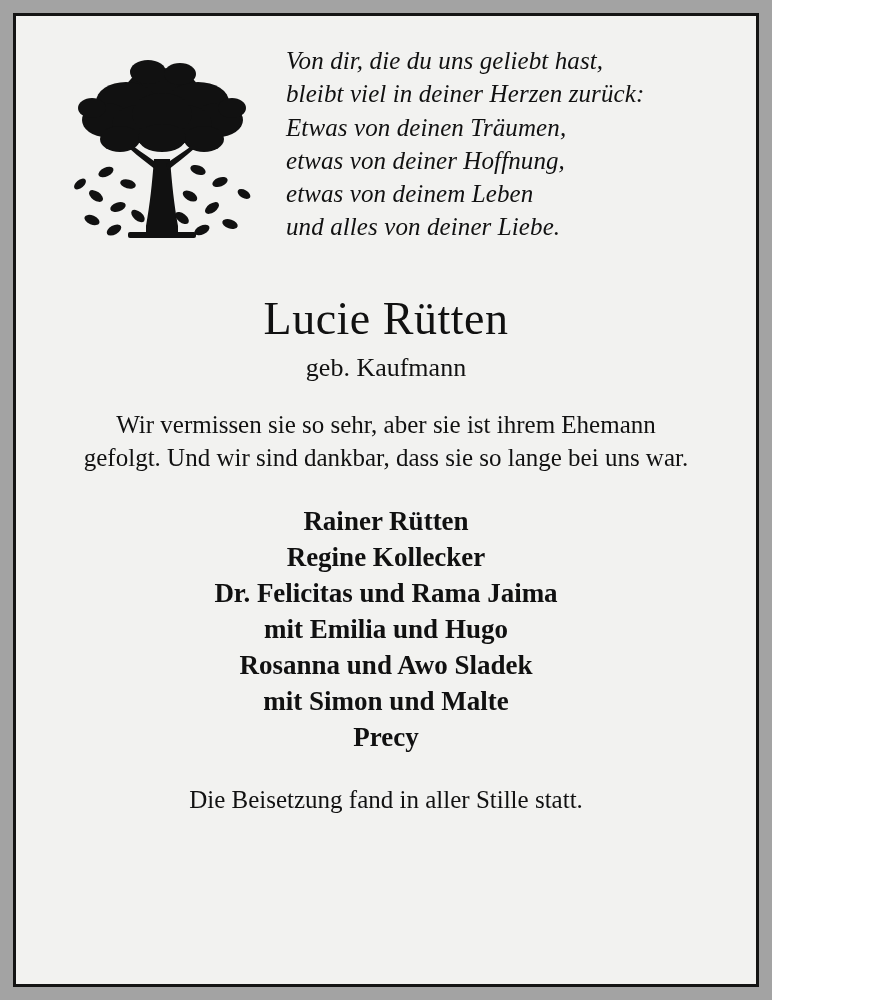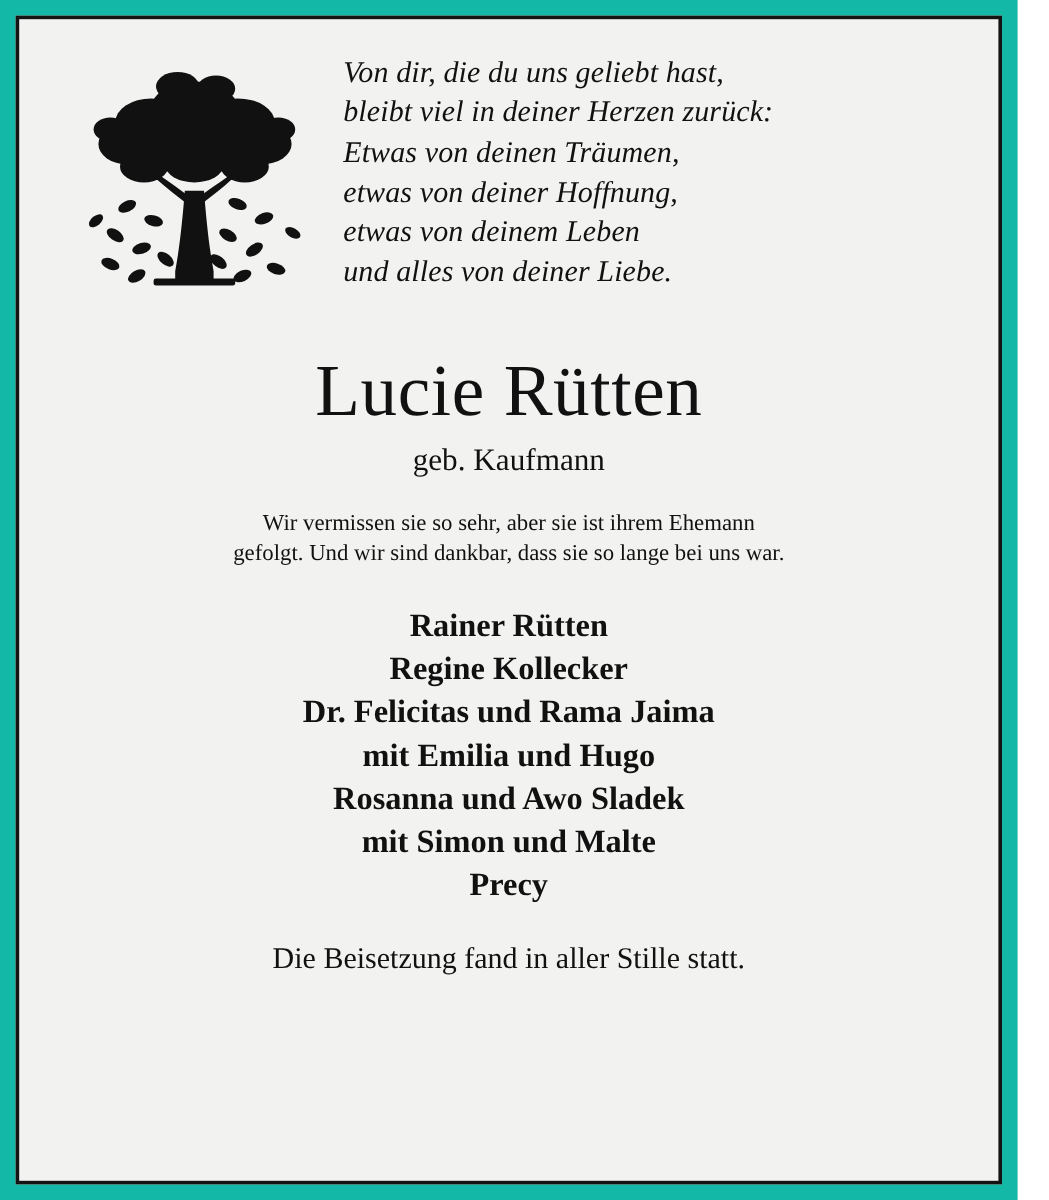--- a/index.html
+++ b/index.html
@@ -8,23 +8,23 @@
     background: #ffffff;
   }
   body {
     width: 874px;
     height: 1000px;
     font-family: "Liberation Serif", serif;
     color: #111111;
   }
   .obituary-frame {
     box-sizing: border-box;
-    width: 848px;
+    width: 772px;
     height: 1000px;
-    background: #14b8a6;
+    background: #a3a3a3;
     padding: 13px;
   }
   .obituary-card {
     box-sizing: border-box;
     width: 100%;
     height: 100%;
     background: #f2f2f0;
     border: 3px solid #141414;
     padding: 16px 26px 10px 26px;
     display: flex;
@@ -60,41 +60,41 @@
   }
   .intro {
     margin-top: 20px;
     font-size: 26px;
     line-height: 1.28;
     text-align: center;
     width: 100%;
   }
   .intro div { white-space: nowrap; }
   .name {
-    font-size: 61px;
+    font-size: 46px;
     line-height: 1.05;
     margin-top: 16px;
     text-align: center;
     letter-spacing: 0.5px;
   }
   .maiden {
     margin-top: 10px;
     font-size: 26px;
   }
   .dates {
     margin-top: 16px;
     font-size: 26px;
     display: flex;
     justify-content: center;
     gap: 72px;
   }
   .dates .date-item { white-space: nowrap; }
   .message {
     margin-top: 26px;
-    font-size: 19px;
+    font-size: 25px;
     line-height: 1.3;
     text-align: center;
     width: 100%;
   }
   .message div { white-space: nowrap; }
   .survivors {
     margin-top: 30px;
     font-size: 27px;
     font-weight: bold;
     line-height: 1.33;

